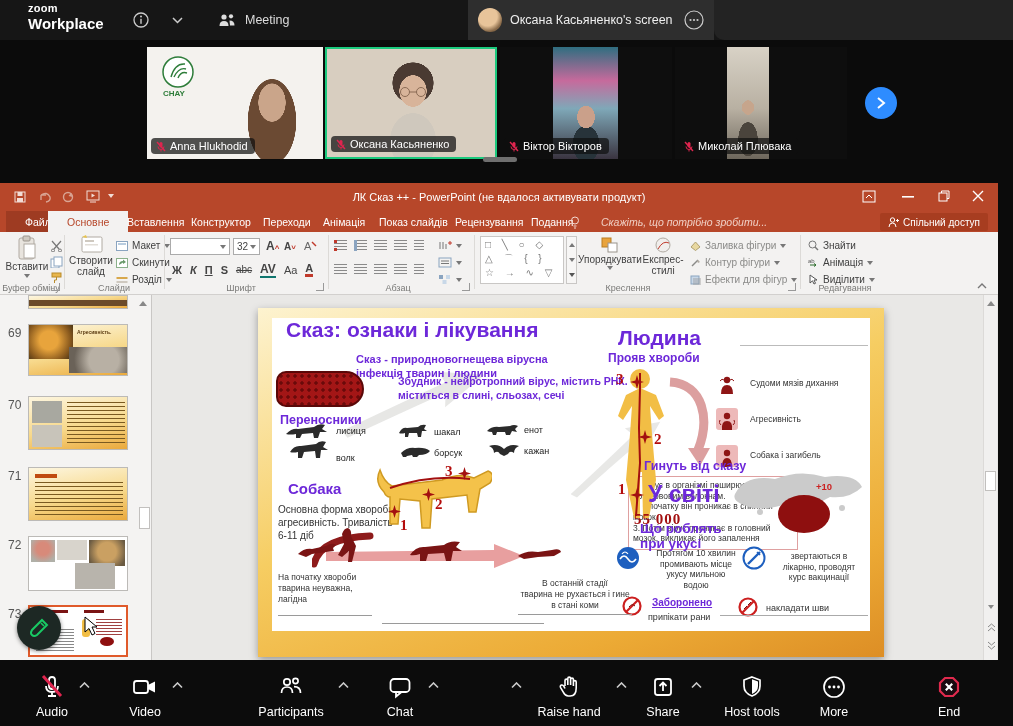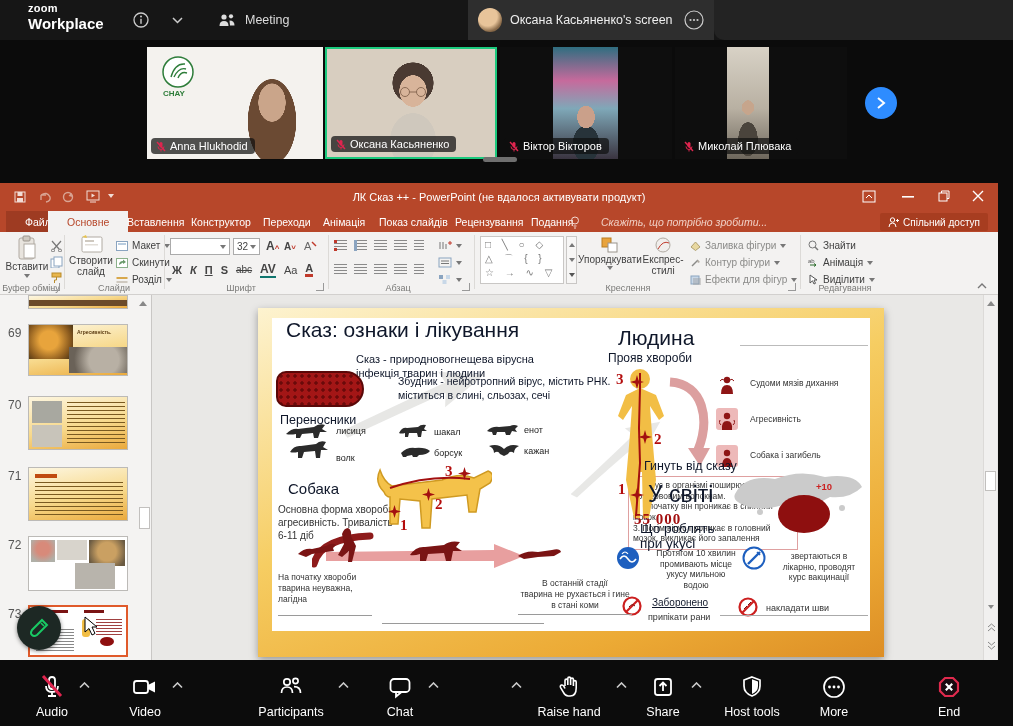--- a/index.html
+++ b/index.html
@@ -48,21 +48,21 @@
 .thumb{position:absolute;left:28px;width:100px;background:linear-gradient(170deg,#fdf6e0 0%,#f7d98c 55%,#eaa93c 100%);border:1px solid #bcbab7}
 .tnum{position:absolute;left:8px;font-size:12px;color:#555}
 .slidearea{left:153px;top:112px;width:830px;height:365px;background:#e9e8e6}
 .vscroll{left:983px;top:112px;width:14px;height:365px;background:#f1f0ef;border-left:1px solid #dcdad8}
 .scrbtn{position:absolute;left:1px;width:12px;height:12px;display:flex;align-items:center;justify-content:center}
 .scrthumb{position:absolute;left:1px;width:11px;background:#fff;border:1px solid #c2c0be}
 
 .slide{left:105px;top:13px;width:626px;height:349px;background:linear-gradient(160deg,#fdf3d0 0%,#f6cd62 45%,#ecaa35 80%,#dd8e25 100%);box-shadow:0 3px 8px rgba(0,0,0,.35)}
 .sin{position:absolute;left:14px;top:10px;width:598px;height:313px;background:#fff;overflow:hidden}
 .pre{white-space:pre-line}
-.sT{font-weight:normal;color:#0f172a}
+.sT{font-weight:bold;color:#6d28d9}
 .lab9{font-size:9px;color:#222}
 .burst{position:absolute}
 .rnum{position:absolute;color:#b40d0d;font-weight:bold;font-size:15px;font-family:"Liberation Serif",serif;line-height:1}
 .capline{position:absolute;height:1px;background:#9a9a9a}
 .symicon{position:absolute;width:22px;height:22px;border-radius:3px;background:#edb9b9;display:flex;align-items:flex-end;justify-content:center}
 
 .toolbar{left:0;top:660px;width:1013px;height:66px;background:#0c0c0c}
 .tbb{position:absolute;top:14px;width:76px;display:flex;flex-direction:column;align-items:center;gap:5px;color:#fff;font-size:12.5px}
 .chev{position:absolute;top:22px}
 

